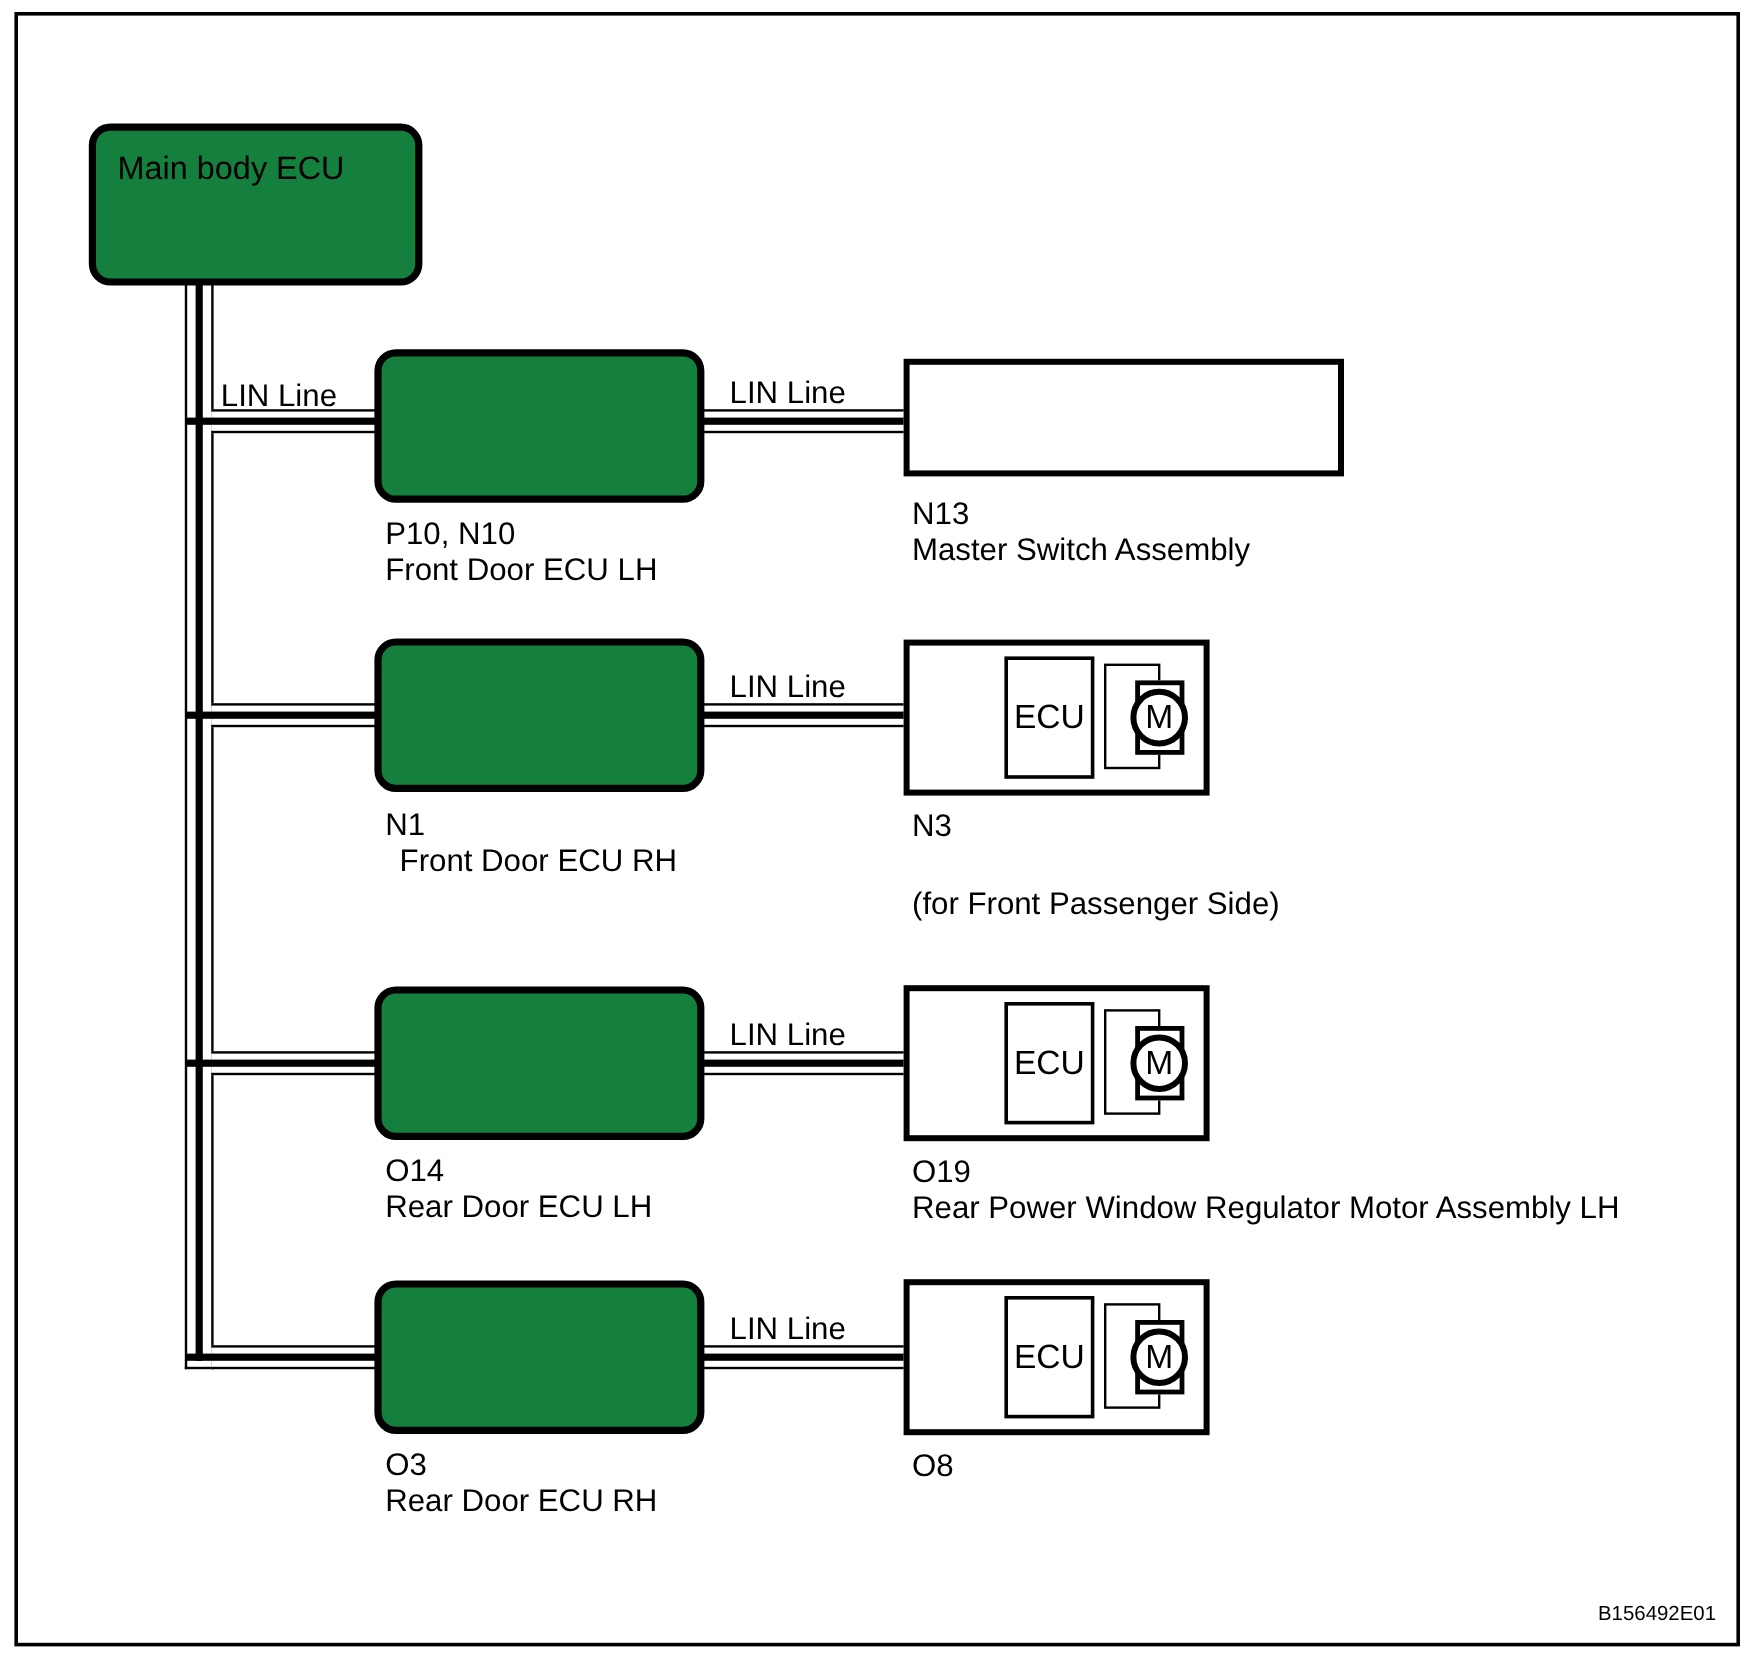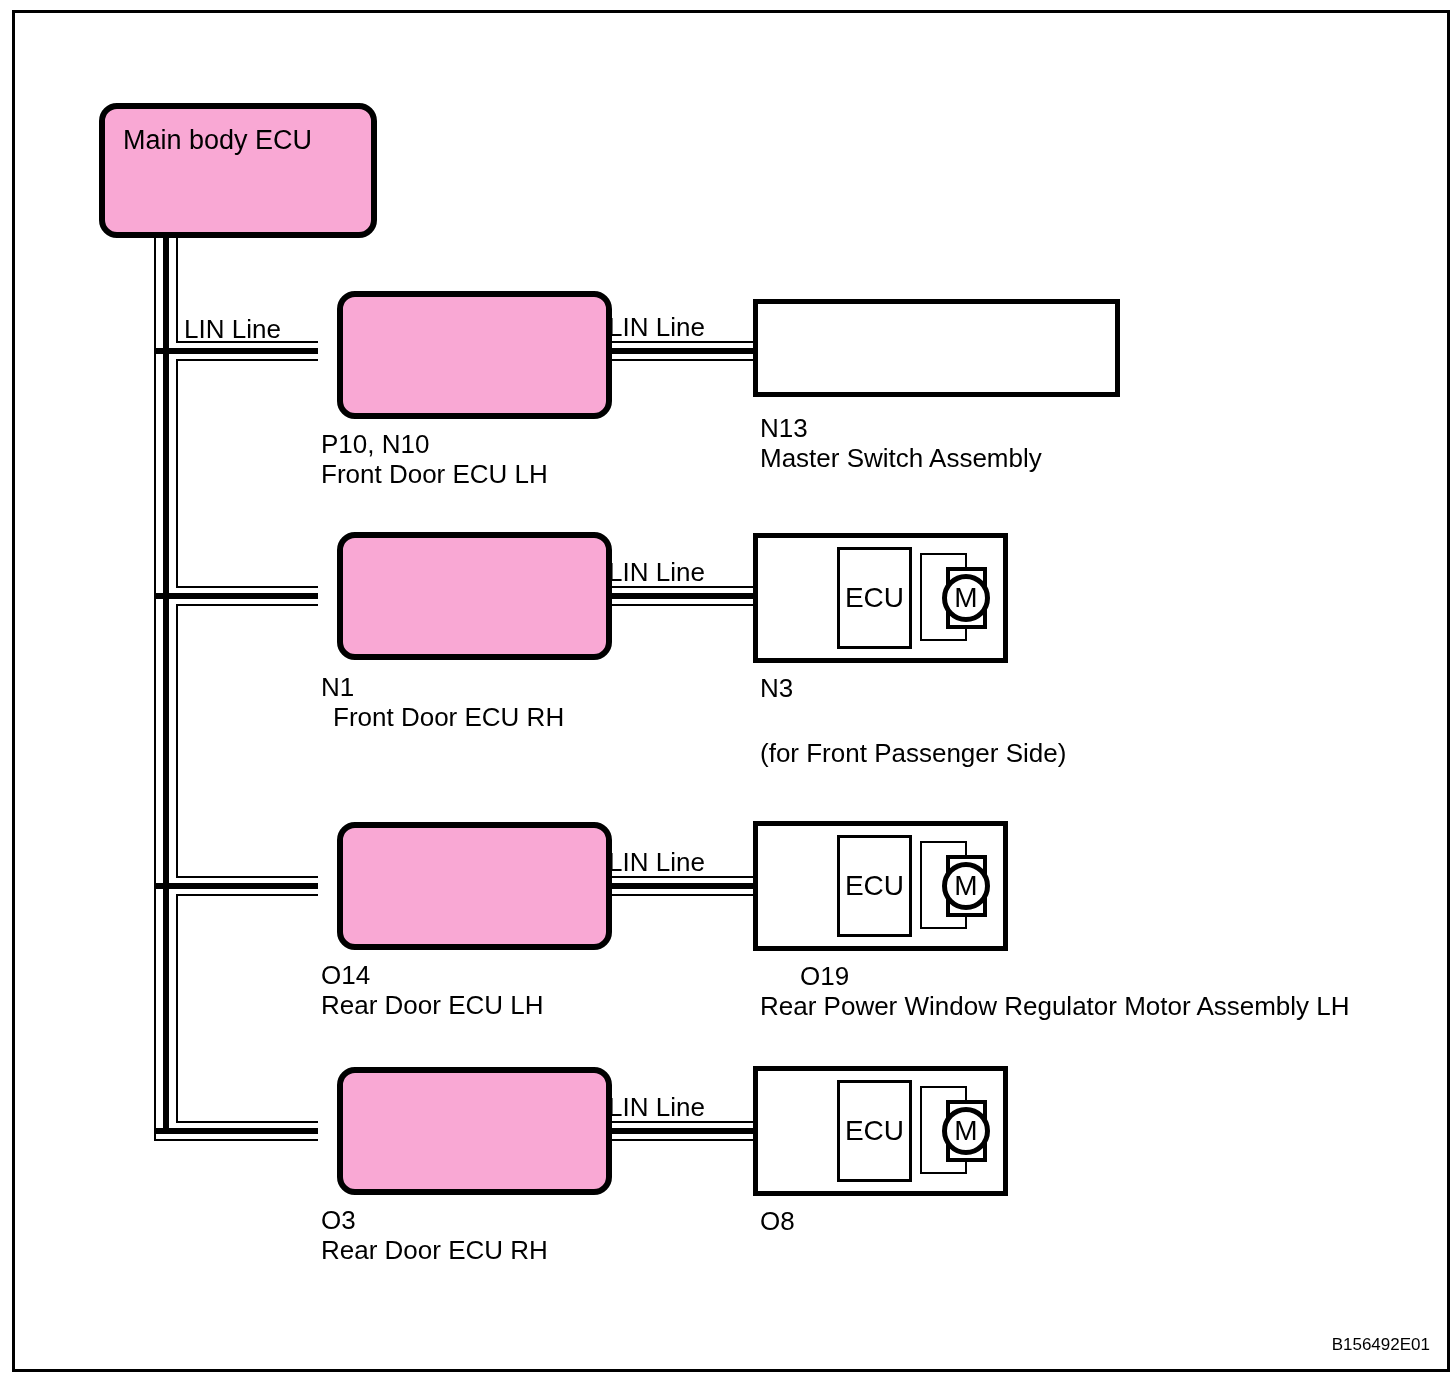--- a/index.html
+++ b/index.html
@@ -9,21 +9,21 @@
   }
   .abs{position:absolute;}
   
   .frame{border:3px solid #000;background:transparent;}
   
   .vchan{background:#fff;border-left:2px solid #000;border-right:2px solid #000;border-bottom:2px solid #000;box-sizing:border-box;}
   .hchan{background:#fff;border-top:2px solid #000;border-bottom:2px solid #000;box-sizing:border-box;}
   
   .core{background:#000;}
   
-  .rbox{background:#f9a8d4;border:6px solid #000;border-radius:18px;box-sizing:border-box;margin-left:25px;}
+  .rbox{background:#15803d;border:6px solid #000;border-radius:18px;box-sizing:border-box;}
   .sbox{background:#fff;border:5px solid #000;box-sizing:border-box;}
   .lbl{font-size:26px;line-height:30px;white-space:nowrap;}
   .linlbl{font-size:26px;line-height:28px;white-space:nowrap;}
   .mainlbl{font-size:27px;line-height:30px;padding:16px 0 0 18px;}
   .ecuin{position:absolute;left:79px;top:9px;width:75px;height:102px;border:3px solid #000;
          box-sizing:border-box;background:#fff;text-align:center;line-height:96px;font-size:28px;}
   .mconn{position:absolute;left:162px;top:15px;width:47px;height:88px;border:2px solid #000;box-sizing:border-box;background:#fff;}
   .mbody{position:absolute;left:188px;top:29px;width:41px;height:62px;border:4px solid #000;box-sizing:border-box;background:#fff;}
   .mcirc{position:absolute;left:184px;top:36px;width:48px;height:48px;border:5px solid #000;border-radius:50%;
          box-sizing:border-box;background:#fff;text-align:center;line-height:38px;font-size:28px;}
@@ -109,20 +109,20 @@
 
   <div class="abs lbl" style="left:321px;top:1205px;">O3</div>
   <div class="abs lbl" style="left:321px;top:1235px;">Rear Door ECU RH</div>
 
   <div class="abs lbl" style="left:760px;top:413px;">N13</div>
   <div class="abs lbl" style="left:760px;top:443px;">Master Switch Assembly</div>
 
   <div class="abs lbl" style="left:760px;top:673px;">N3</div>
   <div class="abs lbl" style="left:760px;top:738px;">(for Front Passenger Side)</div>
 
-  <div class="abs lbl" style="left:760px;top:961px;margin-left:40px;">O19</div>
+  <div class="abs lbl" style="left:760px;top:961px;">O19</div>
   <div class="abs lbl" style="left:760px;top:991px;">Rear Power Window Regulator Motor Assembly LH</div>
 
   <div class="abs lbl" style="left:760px;top:1206px;">O8</div>
 
   <div class="abs figcode" style="right:26px;top:1336px;">B156492E01</div>
 
 </div>
 
 </body></html>

